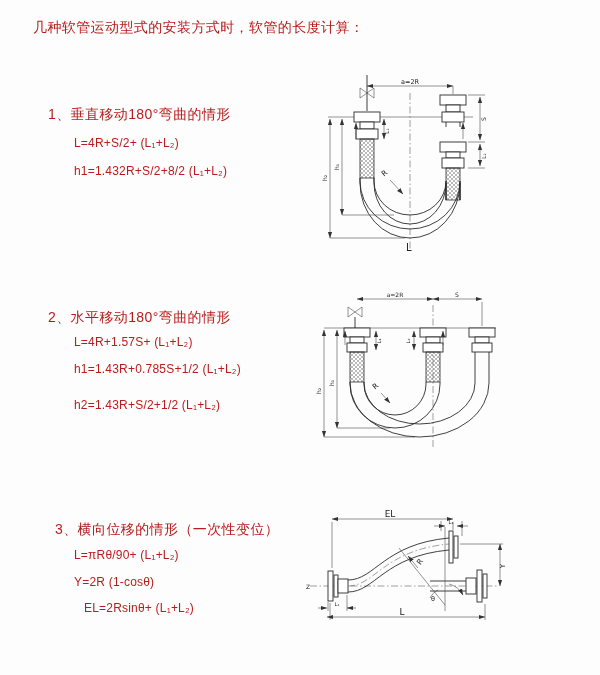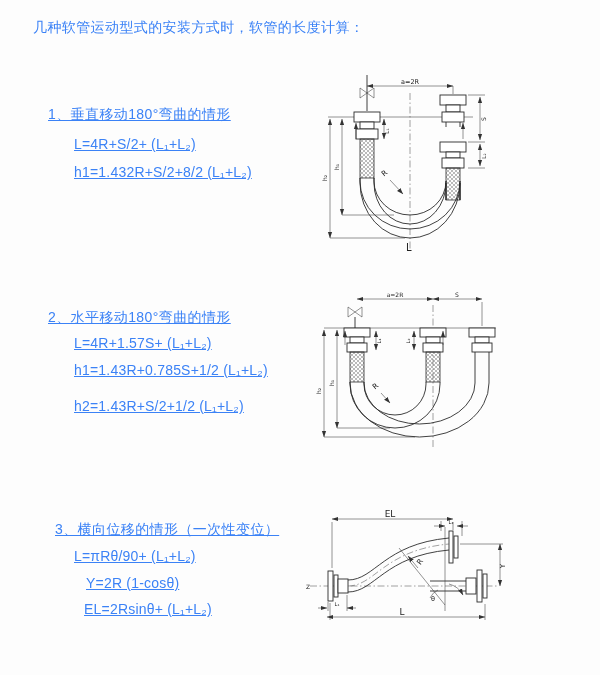--- a/index.html
+++ b/index.html
@@ -1,20 +1,20 @@
 <!DOCTYPE html>
 <html><head>
 <meta charset="utf-8">
 <style>
   html,body{margin:0;padding:0;background:#fff;}
   .page{position:relative;width:600px;height:675px;background:#fdfdfd;overflow:hidden;
         font-family:"Liberation Sans","DejaVu Sans",sans-serif;color:#1b1b1b;}
-  .t{position:absolute;white-space:nowrap;font-size:14px;letter-spacing:0.4px;color:#3b82f6;}
-  .heading{font-size:14px;text-decoration:underline;}
-  .formula{font-size:14px;letter-spacing:0.2px;text-decoration:underline;}
+  .t{position:absolute;white-space:nowrap;font-size:14px;letter-spacing:0.4px;color:#b91c1c;}
+  .heading{font-size:14px;}
+  .formula{font-size:12px;letter-spacing:0.2px;}
   .diag{position:absolute;}
   
   .ln{stroke:#2b2b2b;stroke-width:0.9;fill:none;}
   .th{stroke:#3a3a3a;stroke-width:0.55;fill:none;}
   .dim{stroke:#3a3a3a;stroke-width:0.55;fill:none;marker-start:url(#as);marker-end:url(#ae);}
   .ae{marker-end:url(#ae);}
   .cl{stroke:#555;stroke-width:0.55;fill:none;stroke-dasharray:7 2.5 1.5 2.5;}
   .fit{fill:#fff;stroke:#2b2b2b;stroke-width:0.9;}
   .ht{fill:url(#hatch);stroke:#2b2b2b;stroke-width:0.8;}
   svg text{fill:#222;font-family:"DejaVu Sans",sans-serif;}
@@ -46,21 +46,21 @@
   <div class="t formula" style="left:74px;top:136px">L=4R+S/2+ (L₁+L₂)</div>
   <div class="t formula" style="left:74px;top:164px">h1=1.432R+S/2+8/2 (L₁+L₂)</div>
 
   <div class="t heading" style="left:48px;top:309px">2、水平移动180°弯曲的情形</div>
   <div class="t formula" style="left:74px;top:335px">L=4R+1.57S+ (L₁+L₂)</div>
   <div class="t formula" style="left:74px;top:362px">h1=1.43R+0.785S+1/2 (L₁+L₂)</div>
   <div class="t formula" style="left:74px;top:398px">h2=1.43R+S/2+1/2 (L₁+L₂)</div>
 
   <div class="t heading" style="left:55px;top:521px">3、横向位移的情形（一次性变位）</div>
   <div class="t formula" style="left:74px;top:548px">L=πRθ/90+ (L₁+L₂)</div>
-  <div class="t formula" style="left:86px;top:575px">Y=2R (1-cosθ)</div>
+  <div class="t formula" style="left:74px;top:575px">Y=2R (1-cosθ)</div>
   <div class="t formula" style="left:84px;top:601px">EL=2Rsinθ+ (L₁+L₂)</div>
 
   <svg class="diag" style="left:310px;top:65px" width="290" height="190" viewBox="0 0 290 190">
     <g>
       <path class="cl" d="M100,28 V186"></path>
       <path class="th" d="M18,52 H163"></path>
     </g>
     <g>
       <path class="ln" d="M57,10 V46"></path>
       <path class="th" d="M50,23 L57,28 L50,33 Z M64,23 L57,28 L64,33 Z"></path>

